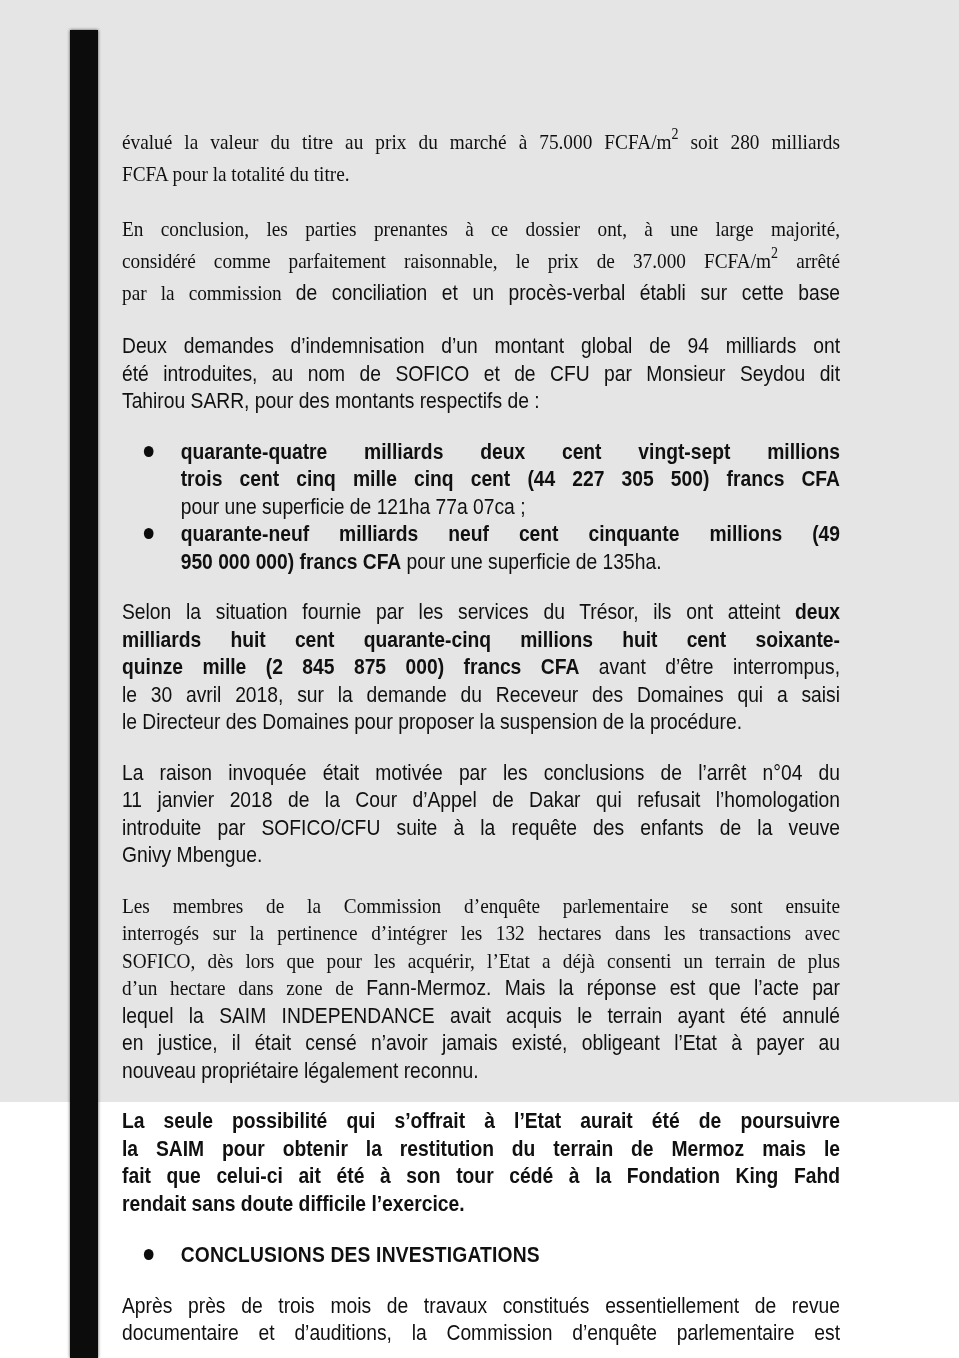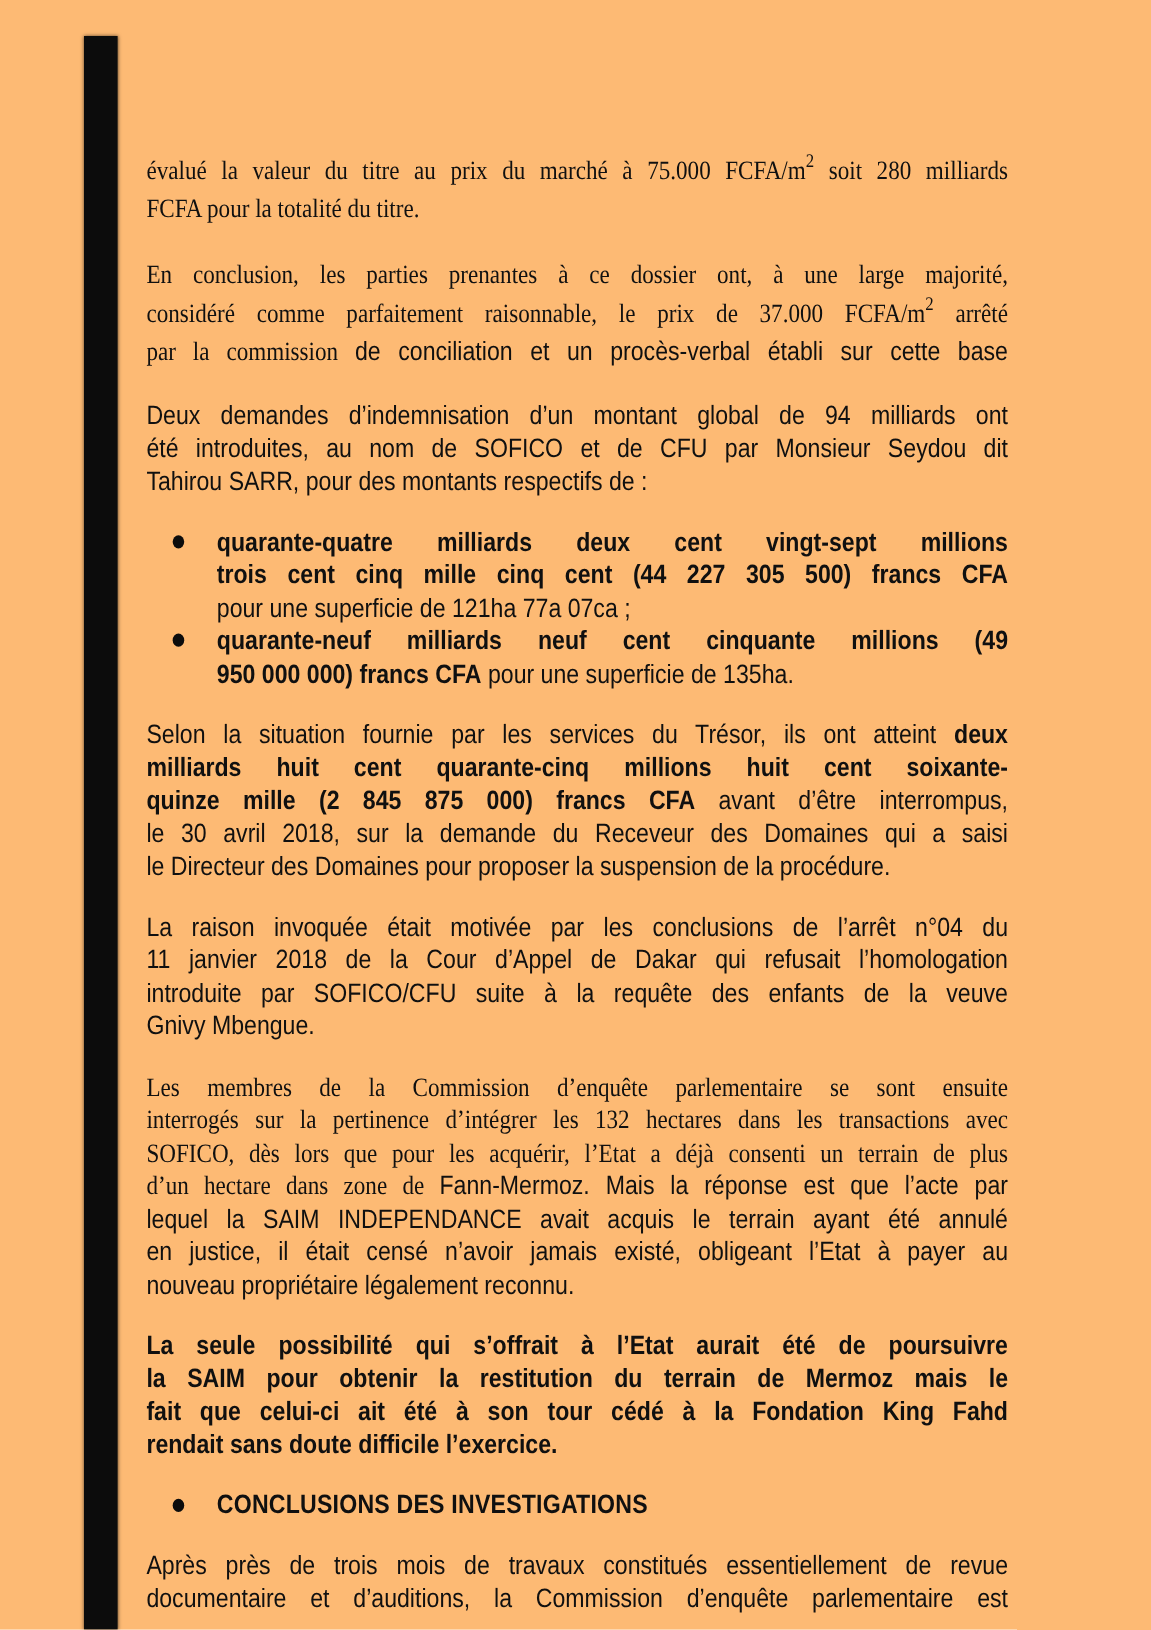--- a/index.html
+++ b/index.html
@@ -4,22 +4,22 @@
 <style>
   html, body { margin: 0; padding: 0; }
   body {
     width: 959px; height: 1358px;
     background: #ffffff;
     font-family: "Liberation Sans", sans-serif;
     overflow: hidden;
   }
   .page {
     position: relative;
-    width: 959px; height: 1358px;
-    background: #fdba74;
+    width: 959px; height: 1102px;
+    background: #e5e5e5;
   }
   
   .scan-bar {
     position: absolute;
     left: 70px; top: 30px;
     width: 28px; height: 1328px;
     background: #0c0c0c;
     box-shadow: 0 0 3px rgba(0,0,0,0.65);
   }
   

